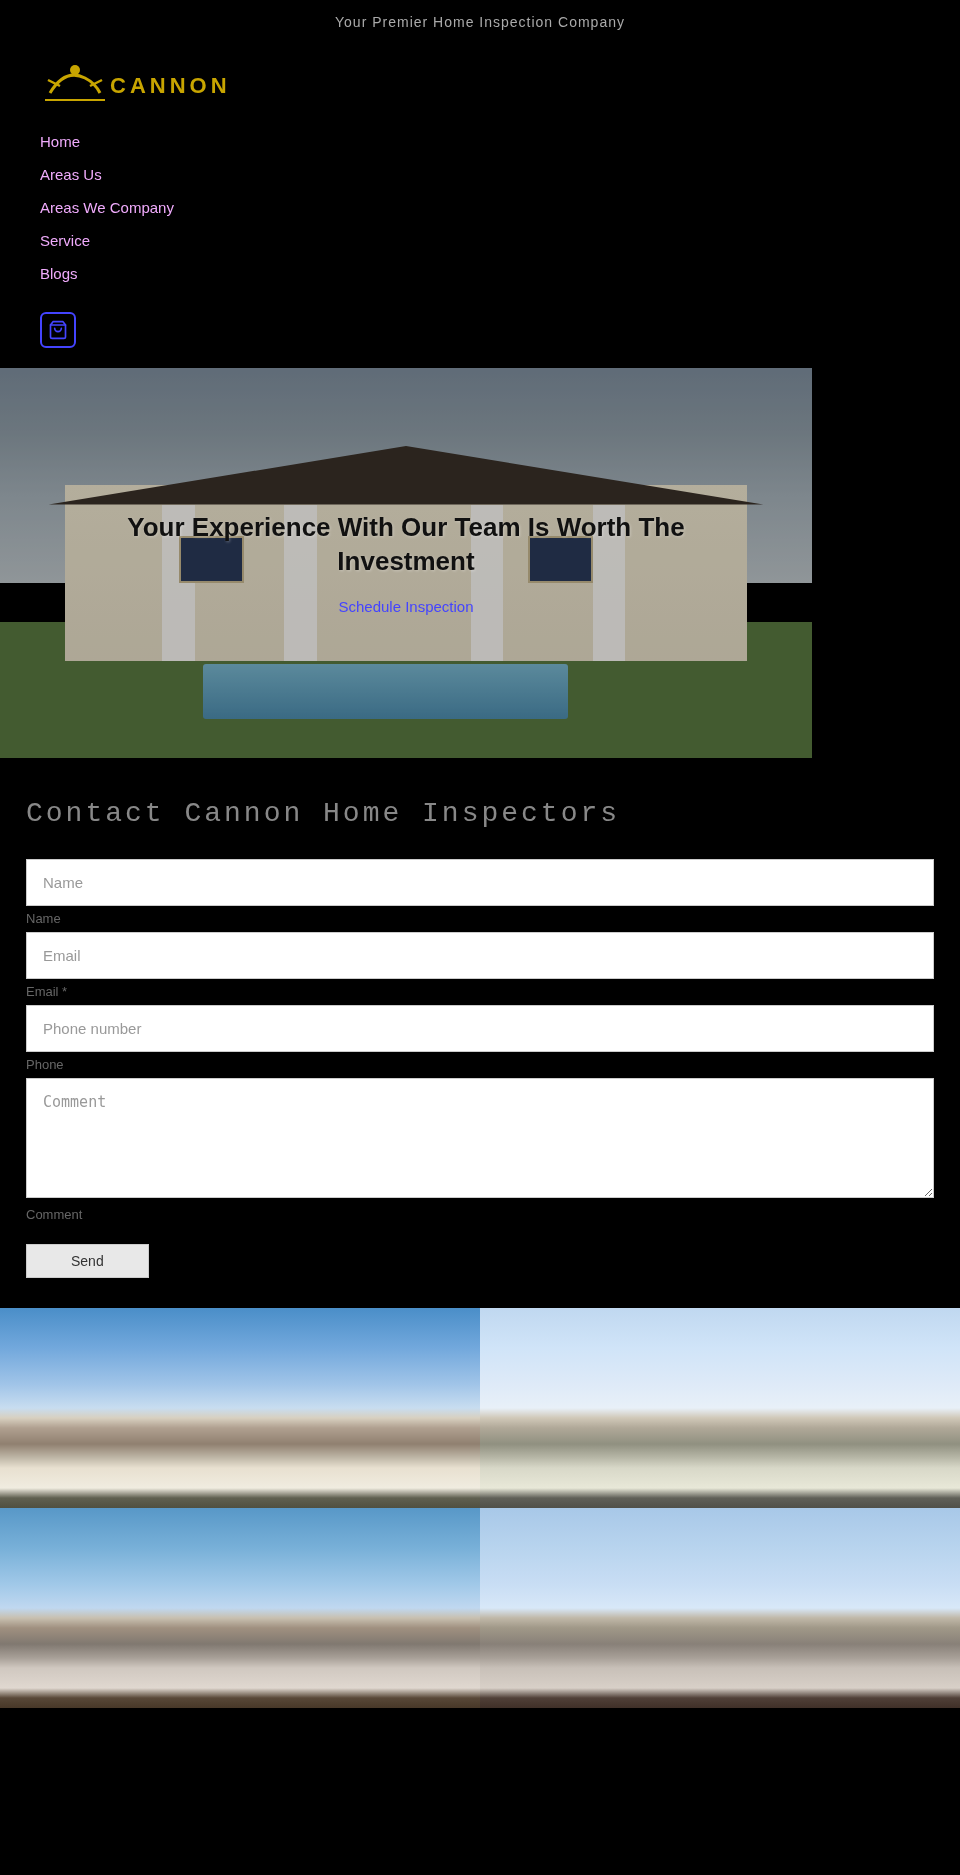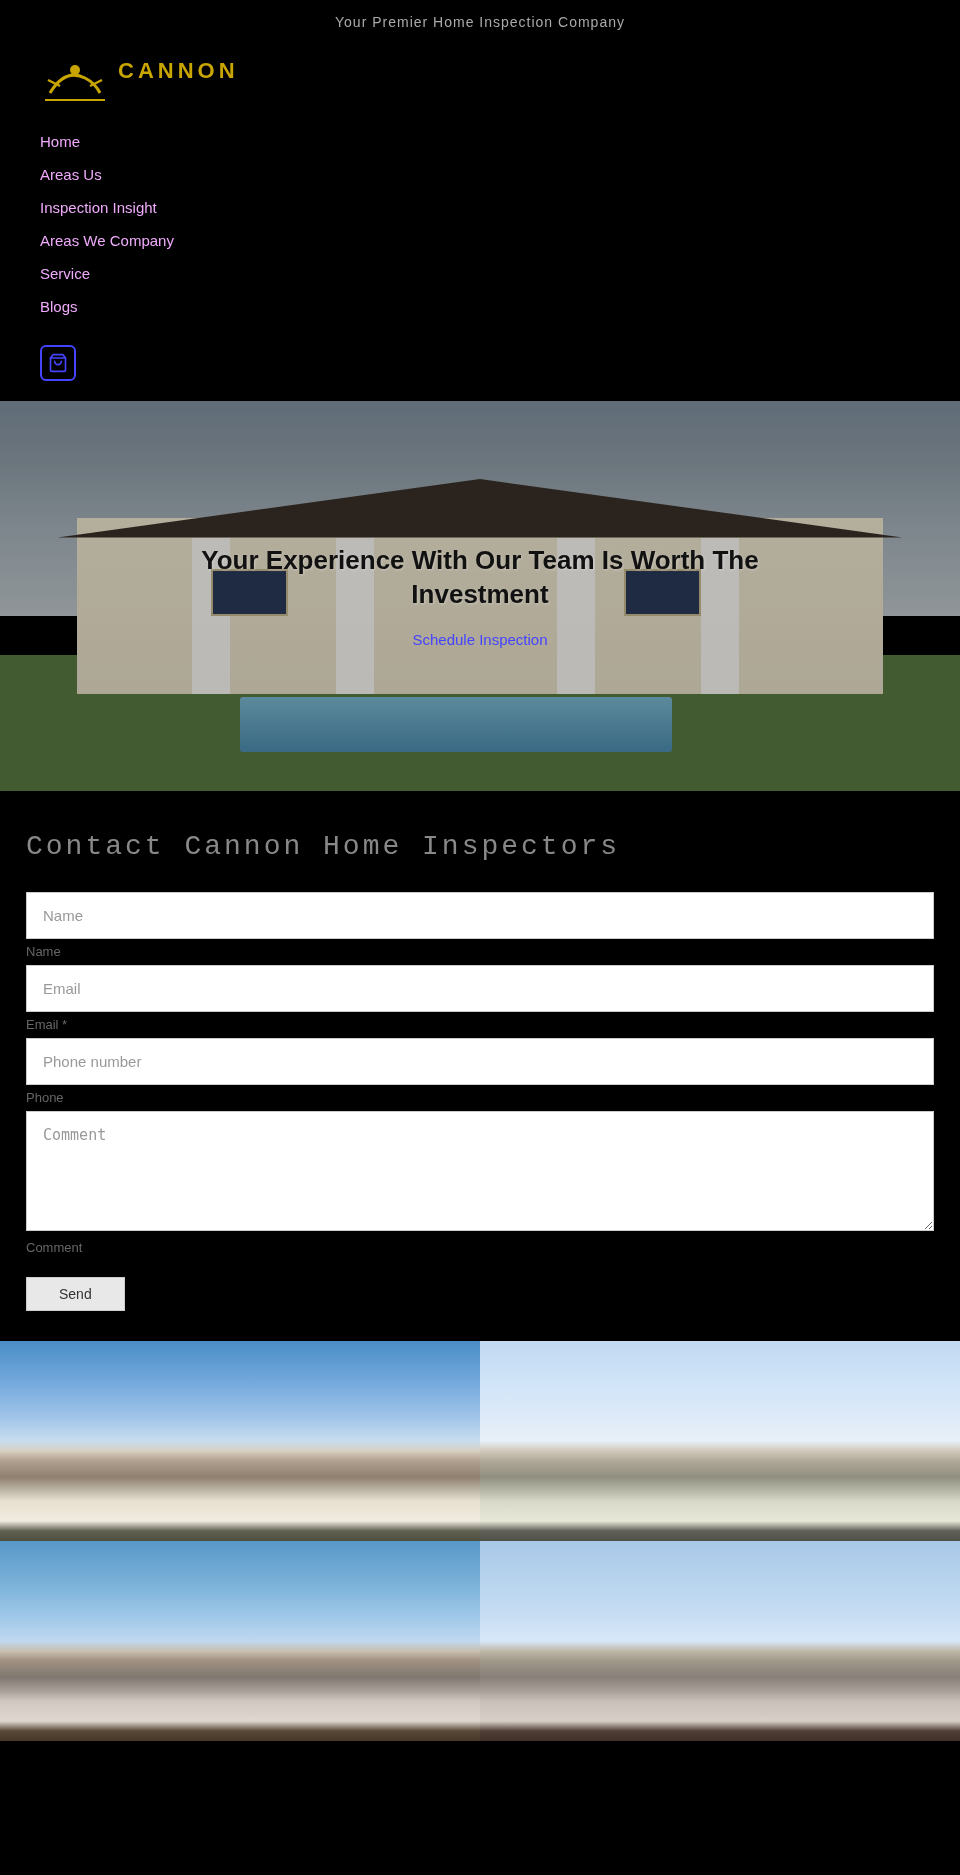--- a/index.html
+++ b/index.html
@@ -19,22 +19,21 @@
       color: #aaa;
       letter-spacing: 1px;
     }
 
     
     .logo-area {
       padding: 18px 40px 10px;
     }
     .logo-container {
       display: flex;
-      align-items: flex-start;
-      gap: 8px;
+      align-items: center;
     }
     .logo-icon {
       width: 70px;
       height: 55px;
     }
     .logo-text {
       font-size: 22px;
       font-weight: bold;
       color: #c8a500;
       letter-spacing: 4px;
@@ -73,21 +72,21 @@
       width: 20px;
       height: 20px;
       fill: none;
       stroke: #4444ff;
       stroke-width: 2;
     }
 
     
     .hero-section {
       position: relative;
-      width: 960px;
+      width: 812px;
       height: 390px;
       overflow: hidden;
     }
     .hero-overlay {
       position: absolute;
       top: 0; left: 0; right: 0; bottom: 0;
       background: rgba(0,0,0,0.25);
       display: flex;
       flex-direction: column;
       align-items: center;
@@ -145,21 +144,21 @@
       color: #666;
       font-size: 13px;
       padding: 3px 0 6px;
     }
     textarea.form-input {
       height: 120px;
       resize: vertical;
     }
     .send-btn {
       margin-top: 16px;
-      padding: 8px 32px;
+      padding: 8px 44px;
       background: #e8e8e8;
       border: 1px solid #ccc;
       font-size: 14px;
       color: #333;
       cursor: pointer;
       font-weight: 500;
     }
 
     
     .gallery-section {
@@ -194,21 +193,20 @@
         <line x1="5" y1="42" x2="65" y2="42" stroke="#c8a500" stroke-width="2"></line>
       </g>
     </svg>
     <span class="logo-text">CANNON</span>
   </div>
 </div>
 
 <nav>
   <a href="#">Home</a>
   <a href="#">Areas Us</a>
-  <a href="#">Inspection Insight</a>
   <a href="#">Areas We Company</a>
   <a href="#">Service</a>
   <a href="#">Blogs</a>
 </nav>
 
 <div class="cart-area">
   <div class="cart-icon-wrap">
     <svg viewBox="0 0 24 24">
       <path d="M6 2L3 6v14a2 2 0 002 2h14a2 2 0 002-2V6l-3-4z" stroke-linecap="round" stroke-linejoin="round"></path>
       <line x1="3" y1="6" x2="21" y2="6" stroke-linecap="round"></line>

